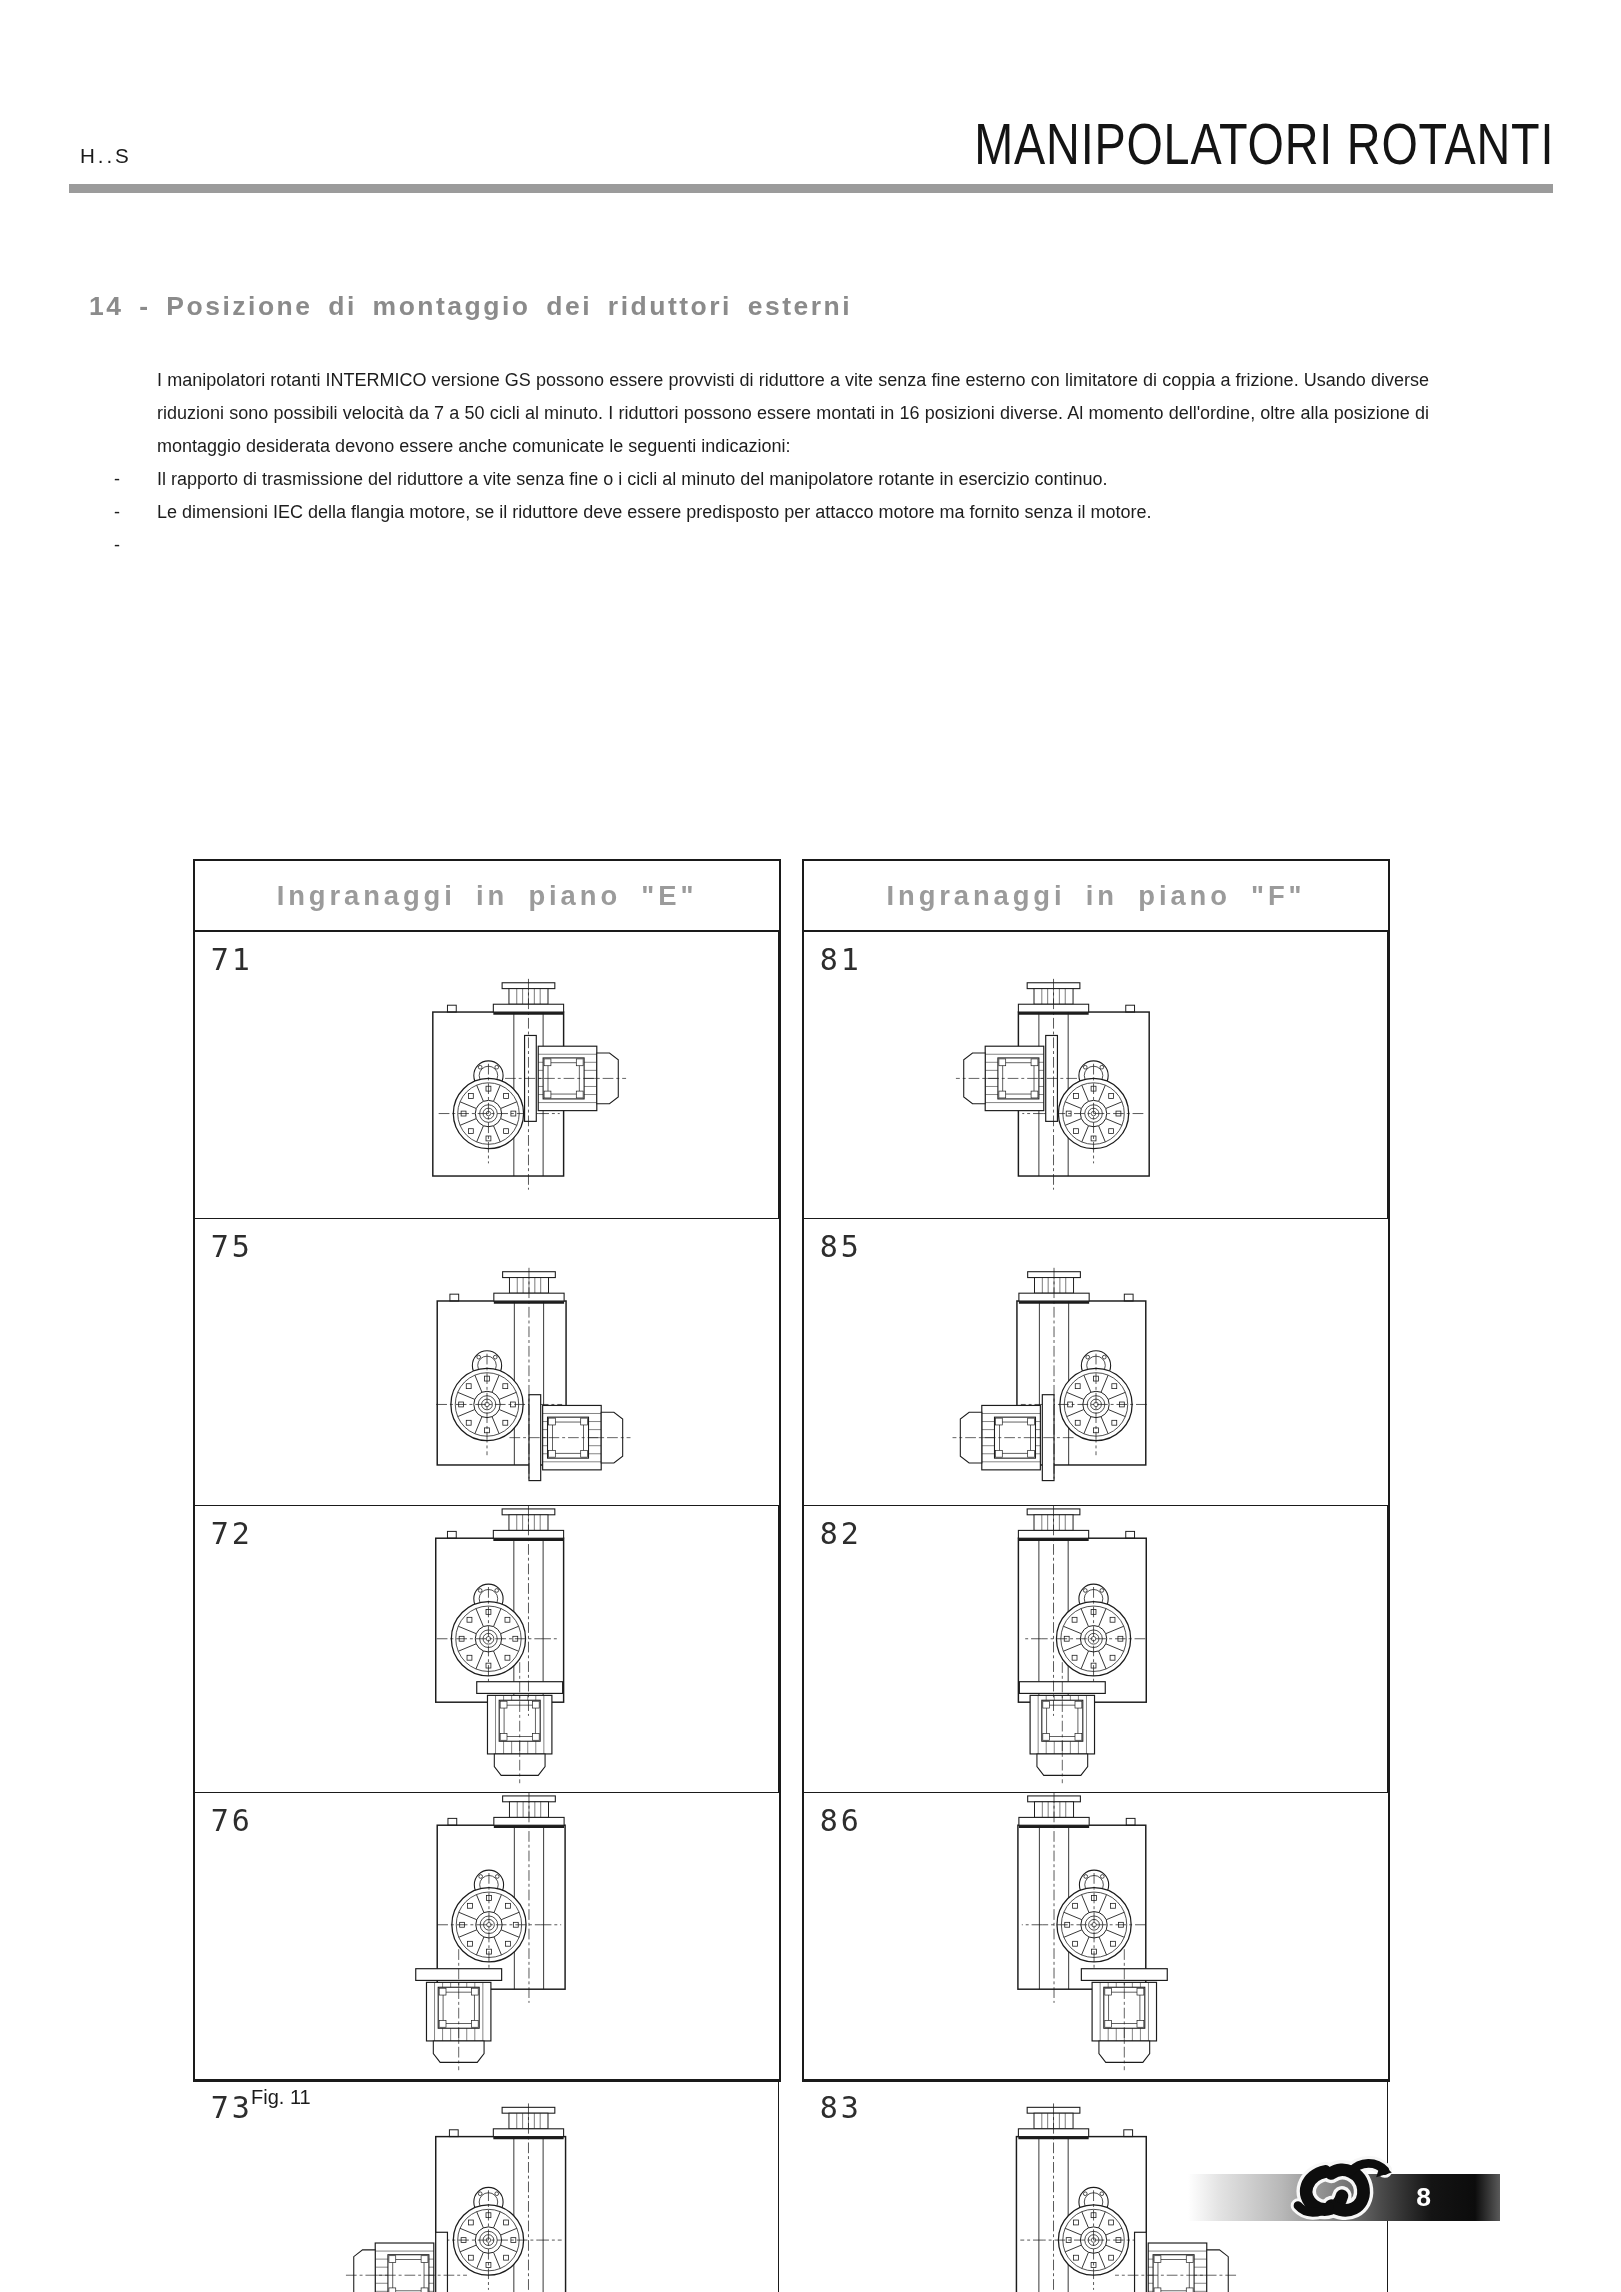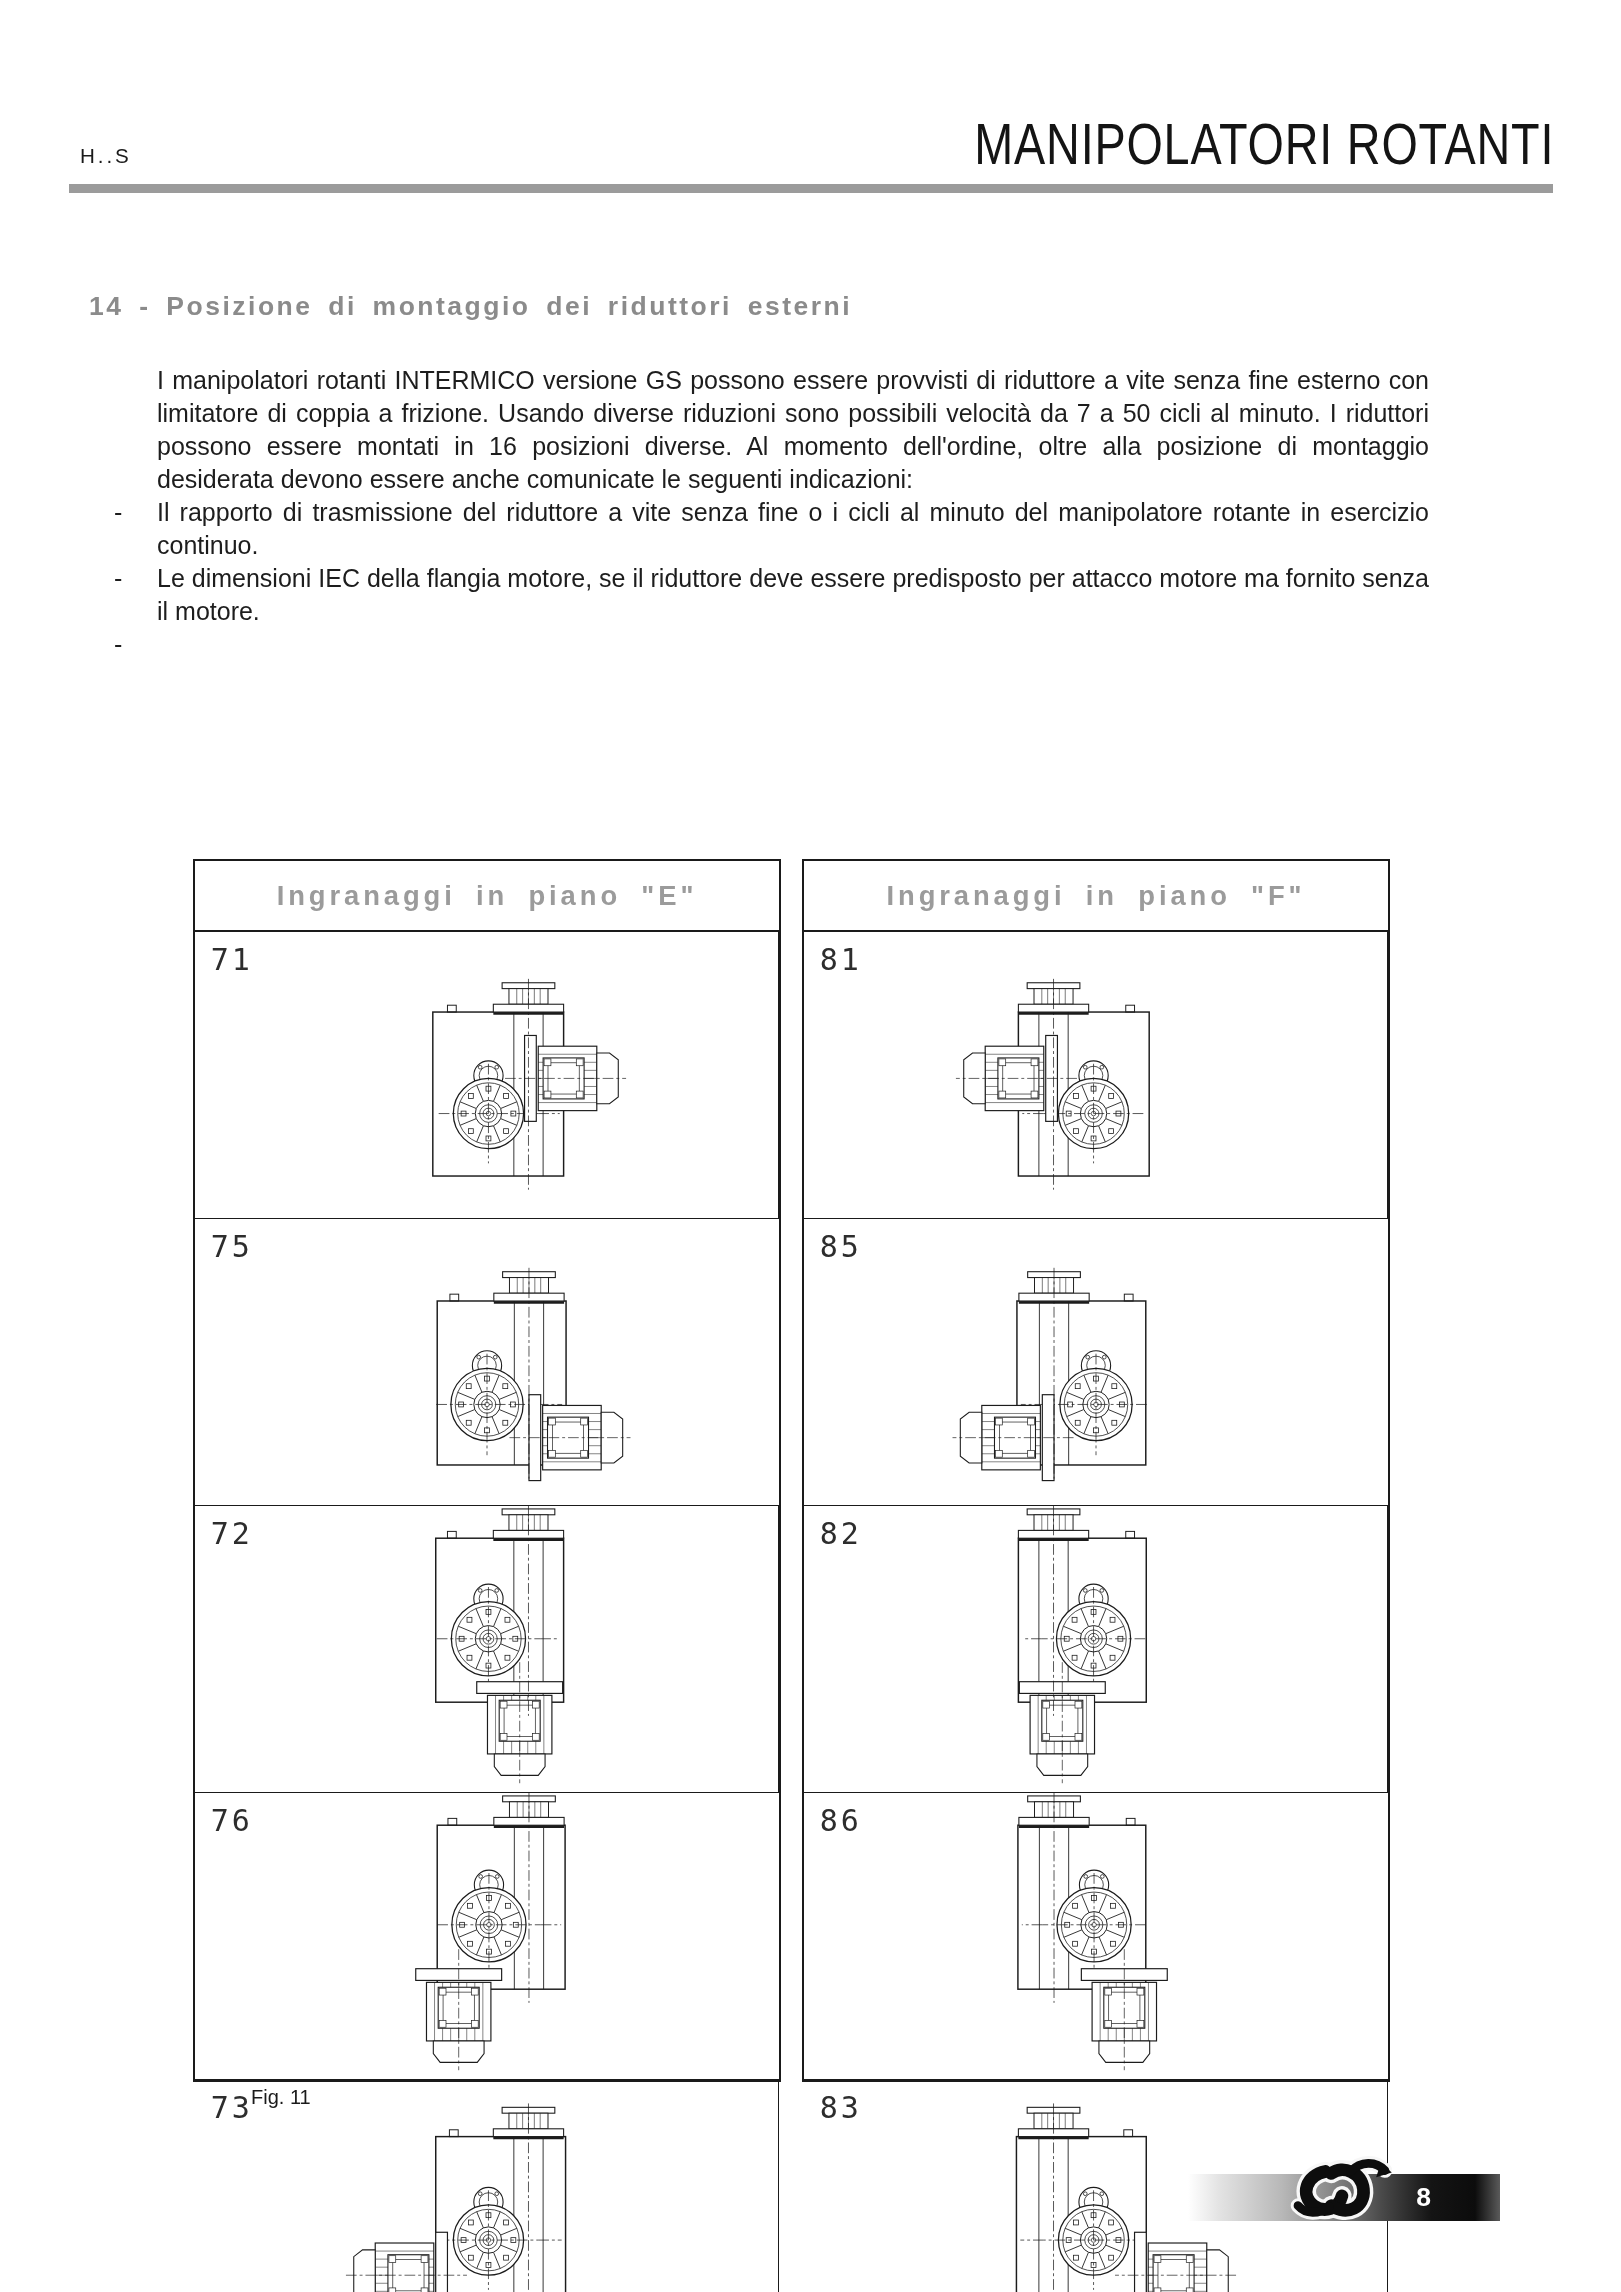--- a/index.html
+++ b/index.html
@@ -11,21 +11,21 @@
   #hdr-code{left:80px;top:144px;font-size:20.6px;letter-spacing:2.9px;color:#1a1a1a;}
   #hdr-title{right:67px;top:116px;font-size:57px;line-height:57px;font-weight:500;color:#141414;
              transform:scaleX(0.82);transform-origin:right center;white-space:nowrap;letter-spacing:1px;}
   #hdr-bar{left:69px;top:184px;width:1484px;height:8.8px;background:#9b9b9b;}
 
   
   #sec-heading{left:89px;top:291px;font-size:26.5px;font-weight:bold;color:#8b8b8b;
                letter-spacing:2.5px;word-spacing:5.9px;}
 
   
-  #text-block{left:157px;top:364px;width:1272px;font-size:25px;line-height:33px;color:#1d1d1d;}
+  #text-block{left:157px;top:364px;width:1272px;font-size:18px;line-height:33px;color:#1d1d1d;}
   #text-block p{margin:0;text-align:justify;}
   #p2{margin-top:30px !important;}
   ul.bullets{list-style:none;margin:0;padding:0;}
   ul.bullets li{position:relative;text-align:justify;}
   ul.bullets .dash{position:absolute;left:-43px;top:0;}
 
   
   .fig-table{position:absolute;top:859px;width:588px;height:1223px;border:2.2px solid #1a1a1a;background:#fff;box-sizing:border-box;}
   #table-E{left:193px;} #table-F{left:802px;}
   .fig-head{height:69px;border-bottom:2px solid #1a1a1a;display:flex;align-items:center;justify-content:center;

